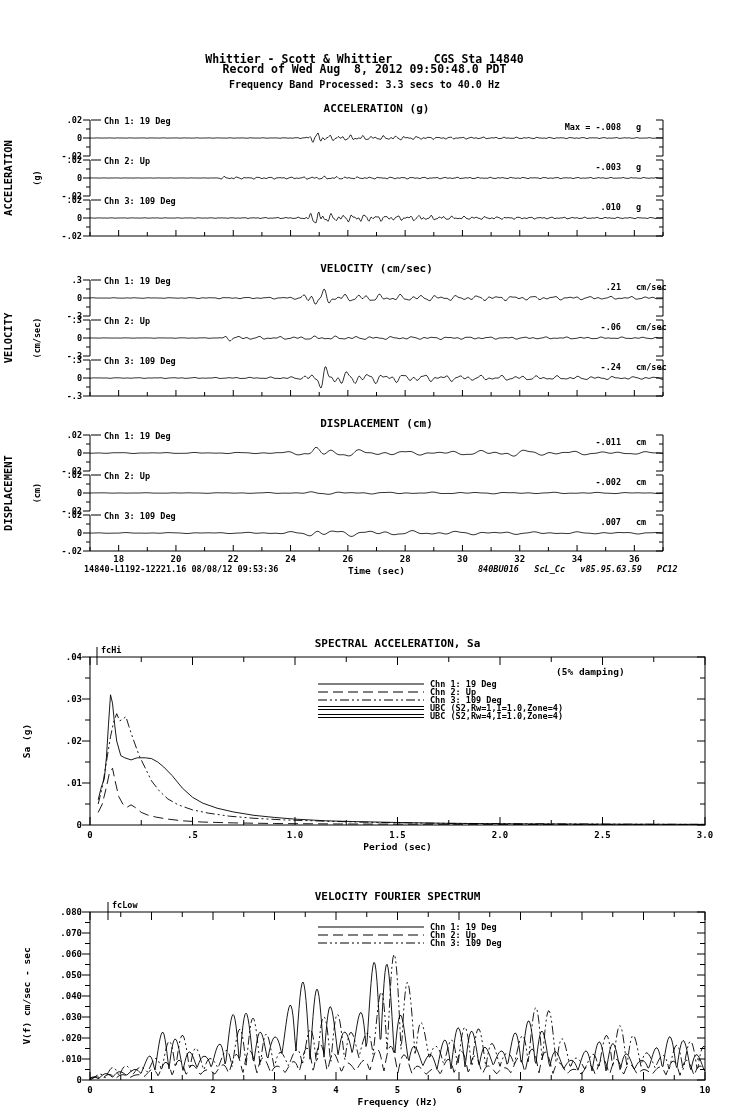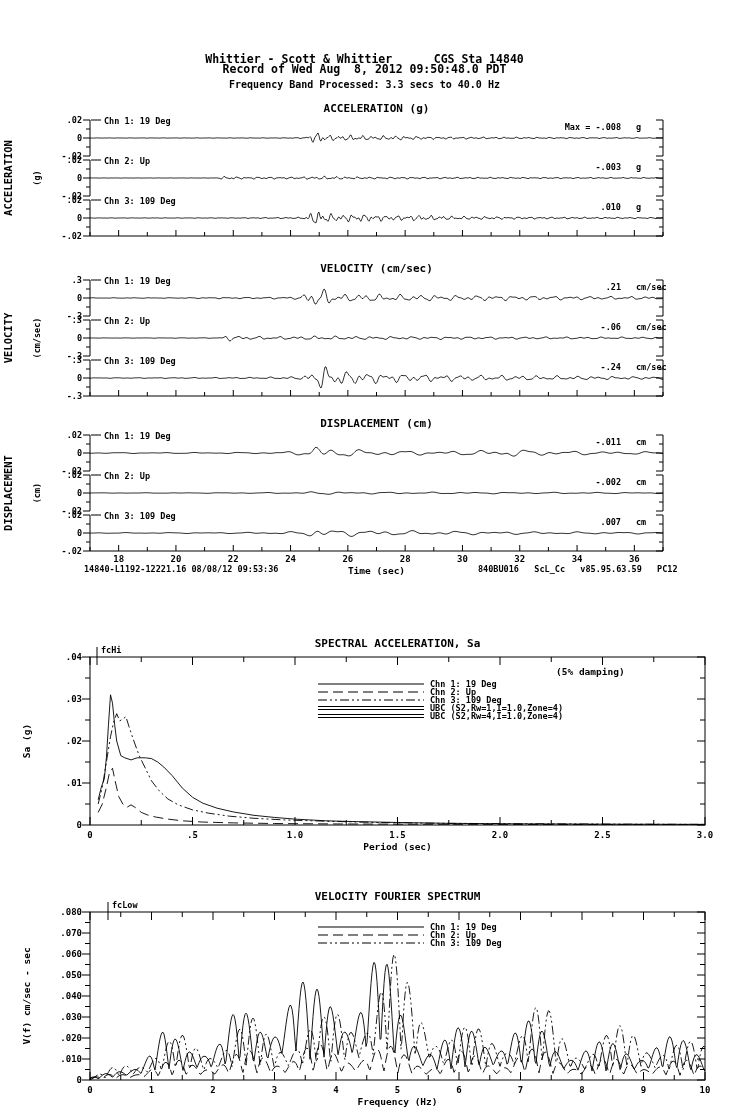--- a/index.html
+++ b/index.html
@@ -5,21 +5,21 @@
   html,body{margin:0;padding:0;background:#fff;}
   .page{position:relative;width:739px;height:1115px;background:#ffffff;
         font-family:"DejaVu Sans Mono",monospace;color:#000;overflow:hidden;}
   .hdr{position:absolute;left:0;width:729px;text-align:center;white-space:pre;font-weight:700;}
   .hdr1{top:52px;font-size:11.5px;}
   .hdr2{top:62px;font-size:11.5px;}
   .hdr3{top:79px;font-size:10px;}
   .hdr4{top:89px;font-size:8.5px;}
   .ftr{position:absolute;font-size:8.5px;font-weight:700;white-space:pre;}
   .ftr-left{left:84px;top:564px;}
-  .ftr-right{left:478px;top:564px;}
+  .ftr-right{left:478px;top:564px;font-style:italic;}
   svg{position:absolute;left:0;}
   svg text{font-family:"DejaVu Sans Mono",monospace;font-weight:700;fill:#000;}
   #acc-chart{top:100px;} #vel-chart{top:260px;} #disp-chart{top:415px;}
   #sa-chart{top:635px;} #fourier-chart{top:888px;}
 </style>
 </head>
 <body>
 
 <div class="page">
   <div class="hdr hdr1">Whittier - Scott &amp; Whittier      CGS Sta 14840</div>

